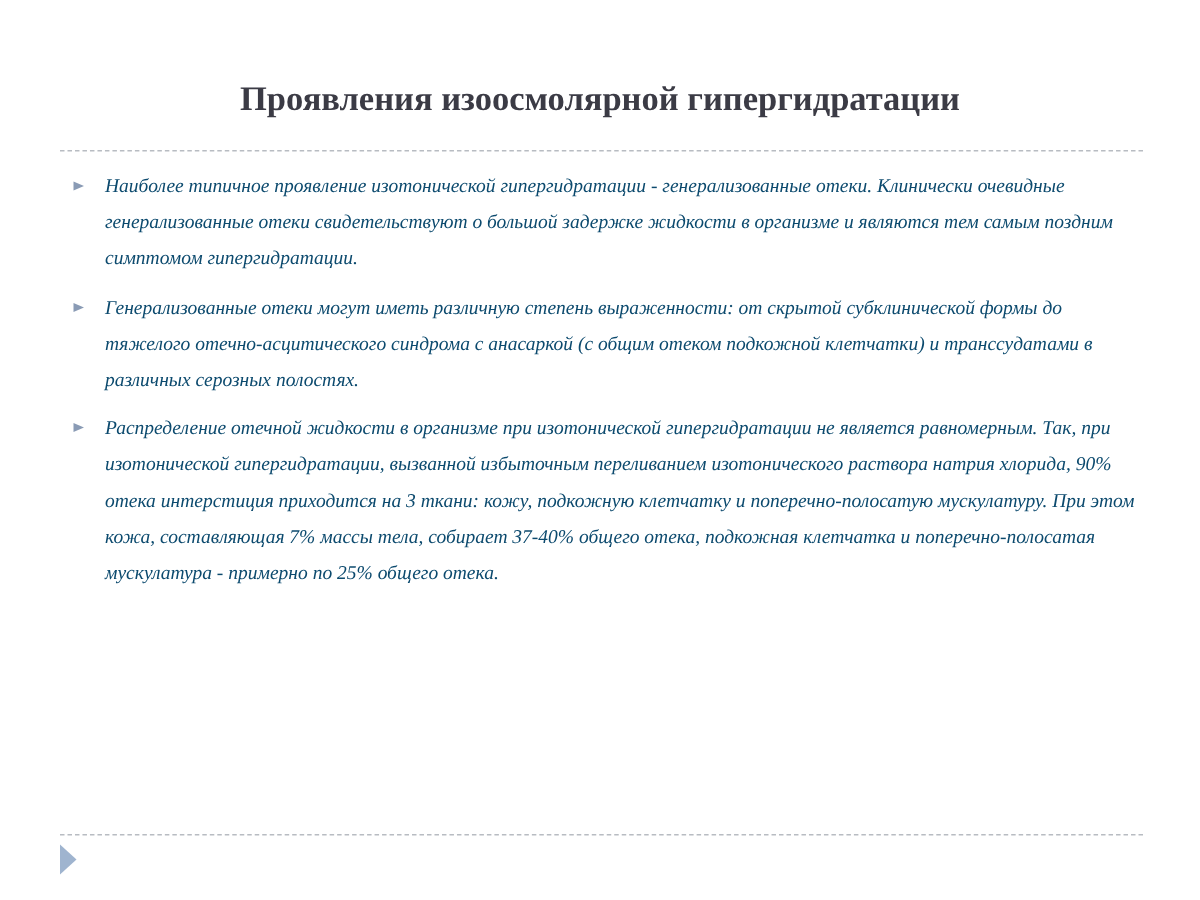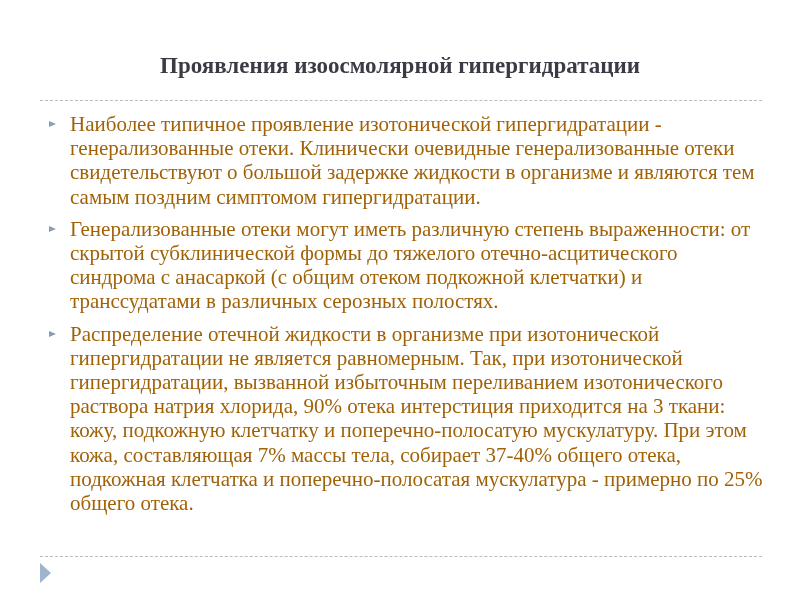--- a/index.html
+++ b/index.html
@@ -40,24 +40,25 @@
       left: 48px;
       top: 112px;
       width: 720px;
       margin: 0;
       padding: 0;
       list-style: none;
     }
     .bullet-item {
       position: relative;
       padding-left: 22px;
-      font-size: 21px;
+      font-size: 13px;
       line-height: 24.2px;
-      color: #a16207;
+      color: #0c4a6e;
       margin-bottom: 8px;
+      font-style: italic;
     }
     .bullet-marker {
       position: absolute;
       left: 1px;
       top: 9px;
       width: 0;
       height: 0;
       border-top: 3.5px solid transparent;
       border-bottom: 3.5px solid transparent;
       border-left: 7px solid #8a9bb5;

